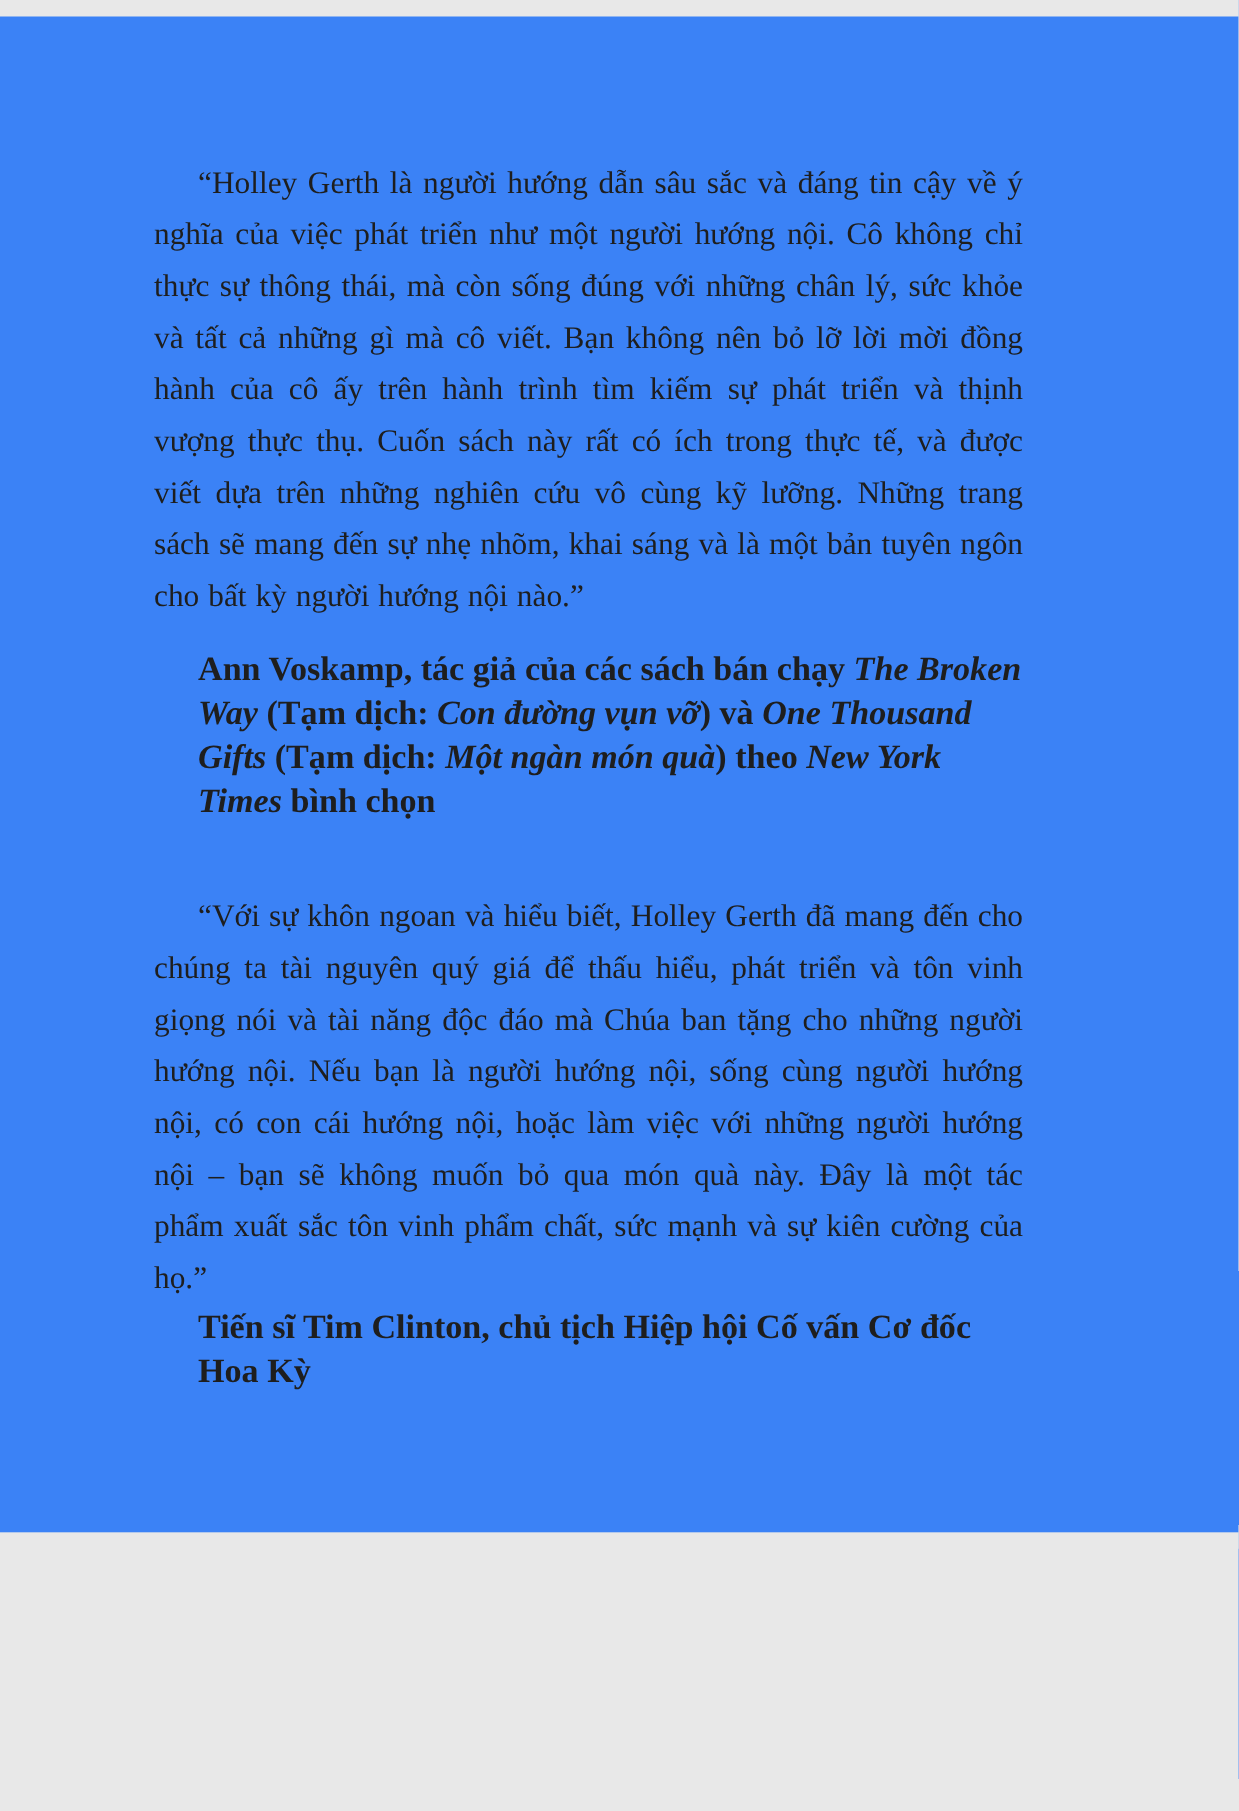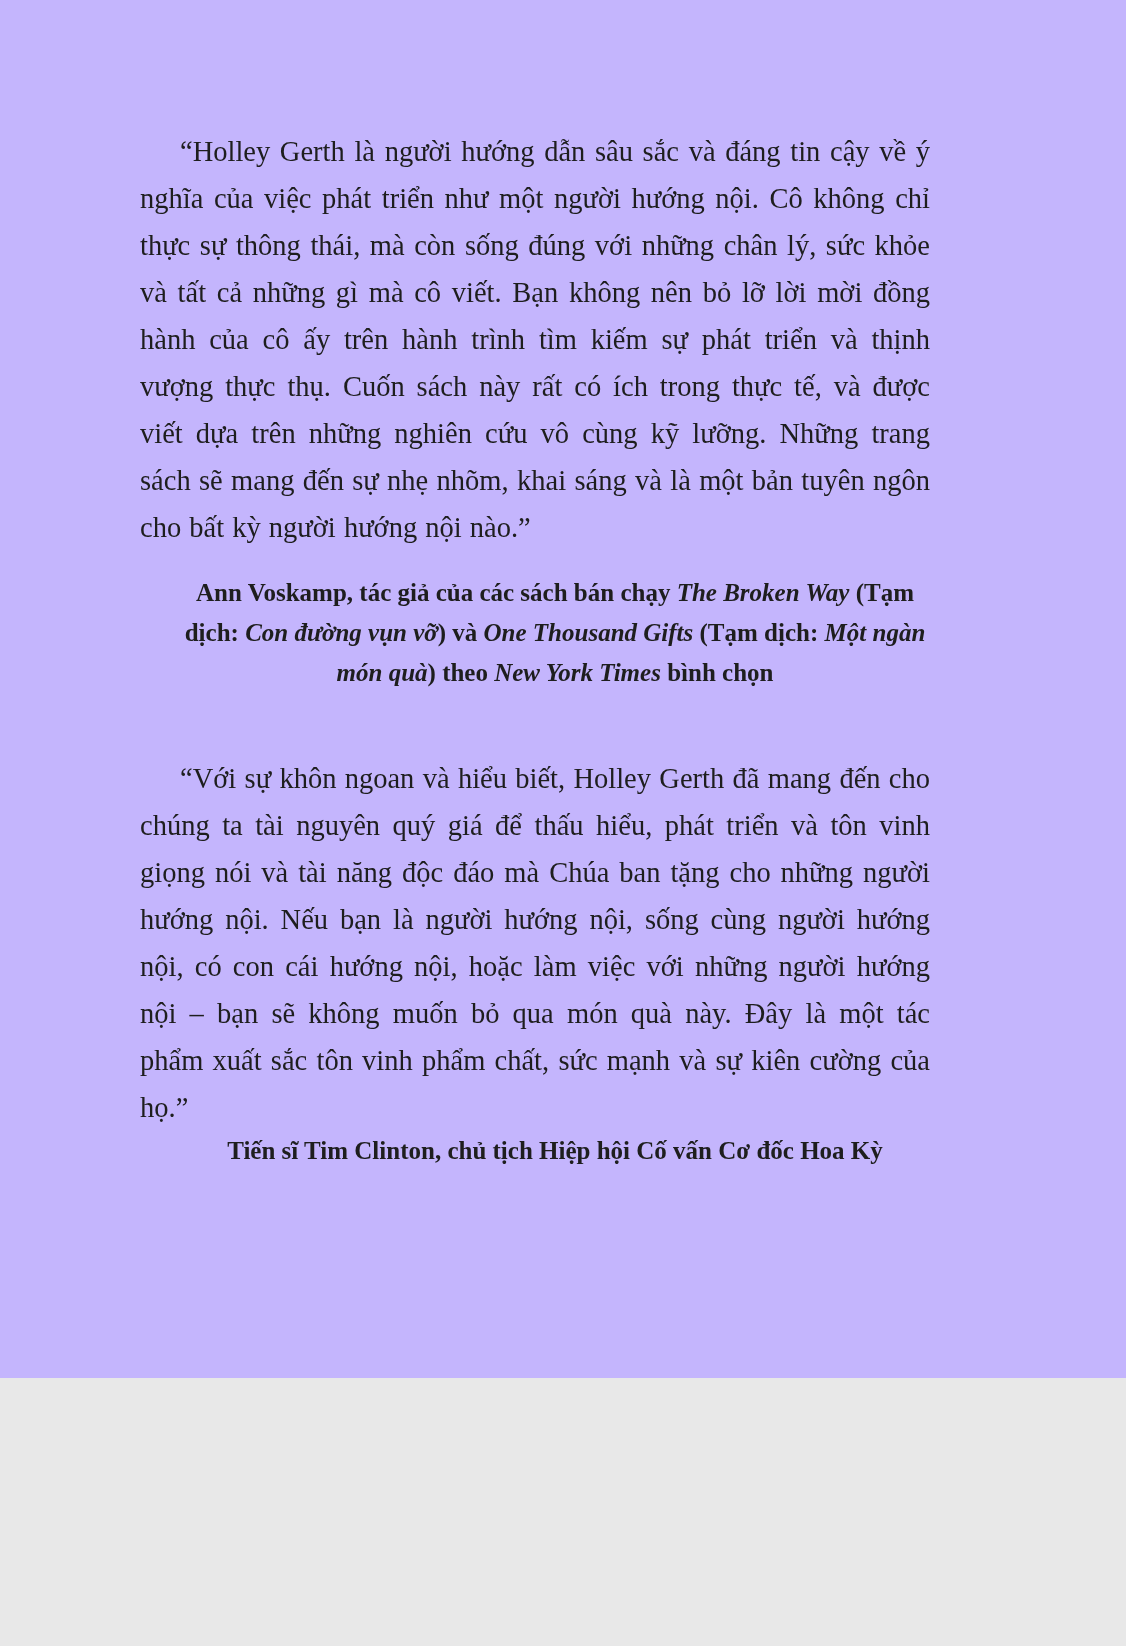--- a/index.html
+++ b/index.html
@@ -4,46 +4,46 @@
 <style>
   html, body {
     margin: 0;
     padding: 0;
     background: #e8e8e8;
   }
   .page {
     position: relative;
     width: 1126px;
     height: 1378px;
-    margin: 0 auto;
-    background: #c4b5fd;
+    margin: 15px auto;
+    background: #3b82f6;
     color: #1e1e1e;
     font-family: "Liberation Serif", "DejaVu Serif", serif;
     overflow: hidden;
     box-sizing: border-box;
   }
   .content {
     position: absolute;
     top: 128px;
     left: 140px;
     width: 790px;
   }
   .quote {
     font-size: 28.5px;
     line-height: 47px;
     text-align: justify;
     text-indent: 40px;
     margin: 0 0 22px 0;
     word-spacing: 1px;
   }
   .attribution {
-    font-size: 25px;
+    font-size: 31px;
     line-height: 40px;
     font-weight: 700;
-    text-align: center;
+    text-align: left;
     margin: 0 0 62px 0;
     padding-left: 40px;
   }
   .attribution em {
     font-style: italic;
     font-weight: 700;
   }
   .endorsement:last-child .quote {
     margin-bottom: 0;
   }

